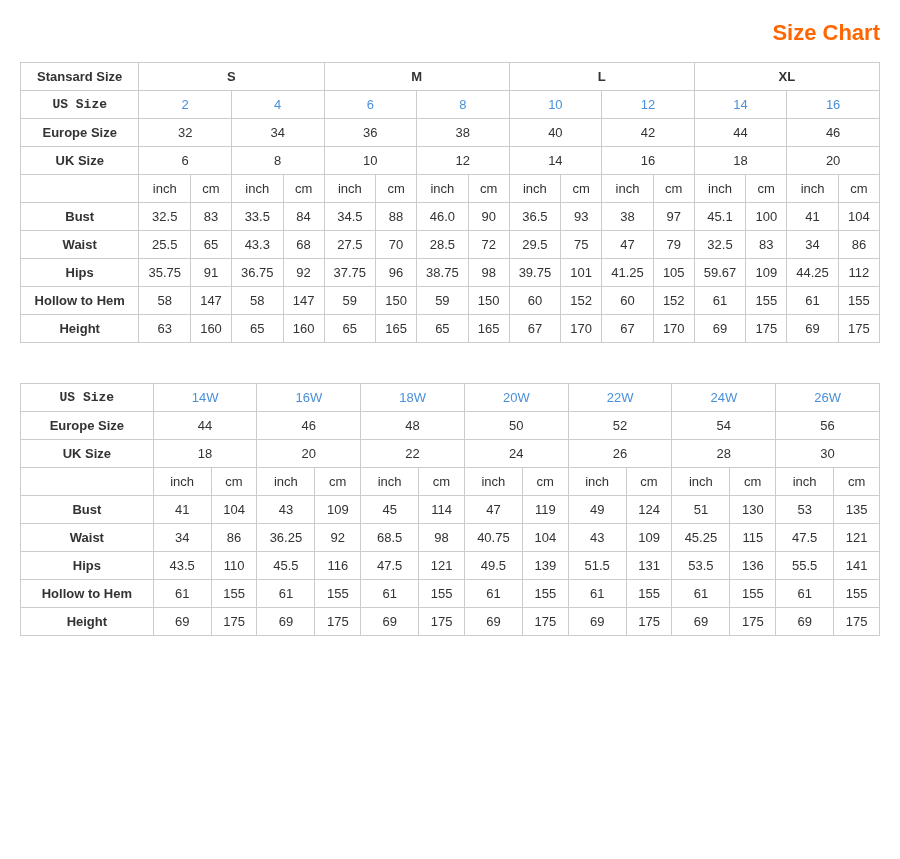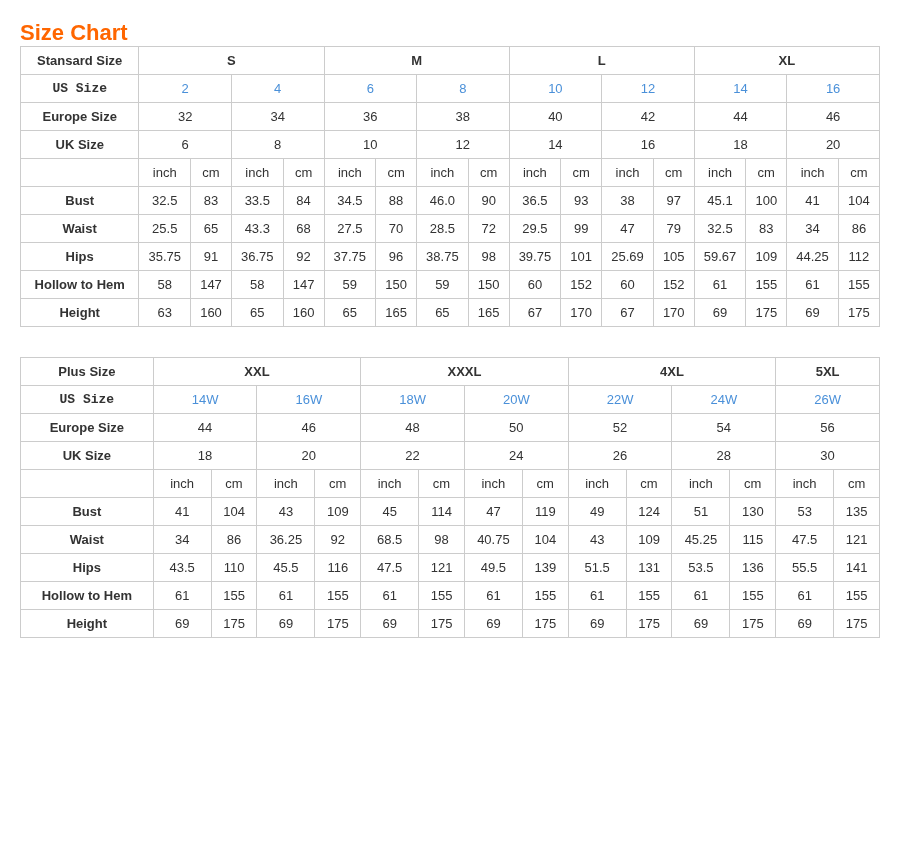--- a/index.html
+++ b/index.html
@@ -3,29 +3,30 @@
   <meta charset="utf-8">
   <style>
     * { box-sizing: border-box; margin: 0; padding: 0; }
     body {
       font-family: Arial, sans-serif;
       background: #fff;
       padding: 20px;
       width: 900px;
     }
     h1.chart-title {
-      text-align: left;
+      text-align: right;
       color: #ff6600;
       font-size: 22px;
+      margin-bottom: 16px;
       font-weight: bold;
     }
     .size-chart-table {
       width: 100%;
       border-collapse: collapse;
-      margin-bottom: 30px;
+      margin-bottom: 40px;
       font-size: 13px;
     }
     .size-chart-table th, .size-chart-table td {
       border: 1px solid #ccc;
       text-align: center;
       padding: 6px 3px;
       color: #333;
     }
     .size-chart-table .row-header {
       font-weight: bold;
@@ -154,41 +155,41 @@
         <td class="row-header">Waist</td>
         <td>25.5</td>
         <td>65</td>
         <td>43.3</td>
         <td>68</td>
         <td>27.5</td>
         <td>70</td>
         <td>28.5</td>
         <td>72</td>
         <td>29.5</td>
-        <td>99</td>
+        <td>75</td>
         <td>47</td>
         <td>79</td>
         <td>32.5</td>
         <td>83</td>
         <td>34</td>
         <td>86</td>
       </tr>
       <tr>
         <td class="row-header">Hips</td>
         <td>35.75</td>
         <td>91</td>
         <td>36.75</td>
         <td>92</td>
         <td>37.75</td>
         <td>96</td>
         <td>38.75</td>
         <td>98</td>
         <td>39.75</td>
         <td>101</td>
-        <td>25.69</td>
+        <td>41.25</td>
         <td>105</td>
         <td>59.67</td>
         <td>109</td>
         <td>44.25</td>
         <td>112</td>
       </tr>
       <tr>
         <td class="row-header">Hollow to Hem</td>
         <td>58</td>
         <td>147</td>
@@ -241,27 +242,20 @@
     <col style="width:48px">
       <col style="width:38px">
     <col style="width:48px">
       <col style="width:38px">
     <col style="width:48px">
       <col style="width:38px">
     <col style="width:48px">
       <col style="width:38px">
   </colgroup>
   <thead>
-    <tr>
-      <th class="row-header">Plus Size</th>
-      <th colspan="4" class="col-header">XXL</th>
-      <th colspan="4" class="col-header">XXXL</th>
-      <th colspan="4" class="col-header">4XL</th>
-      <th colspan="2" class="col-header">5XL</th>
-    </tr>
     <tr>
       <td class="row-header sub-header">US Size</td>
       <td colspan="2" class="blue-val">14W</td>
       <td colspan="2" class="blue-val">16W</td>
       <td colspan="2" class="blue-val">18W</td>
       <td colspan="2" class="blue-val">20W</td>
       <td colspan="2" class="blue-val">22W</td>
       <td colspan="2" class="blue-val">24W</td>
       <td colspan="2" class="blue-val">26W</td>
     </tr>

